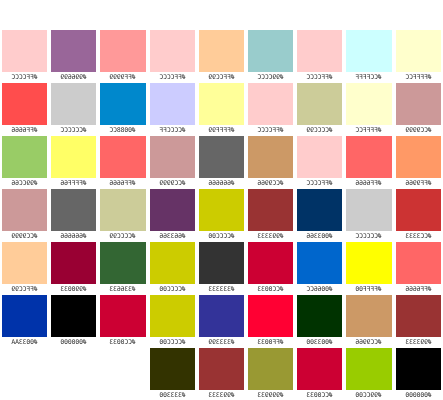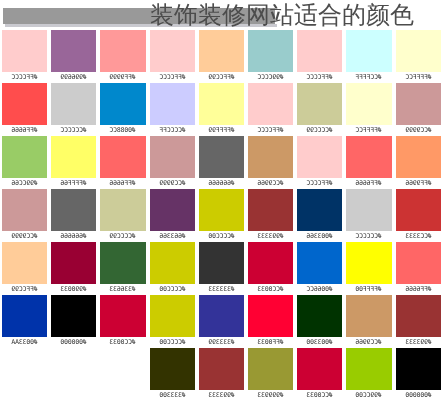--- a/index.html
+++ b/index.html
@@ -69,25 +69,20 @@
     transform:scaleX(-1);
     white-space:nowrap;
     letter-spacing:-0.2px;
   }
 </style>
 </head>
 <body>
 
 <div id="page">
 
-  <div class="header">
-    <div class="gray-bar"></div>
-    <div class="gray-bar-shadow"></div>
-    <div class="title">装饰装修网站适合的颜色</div>
-  </div>
 
   <div class="columns" id="columns">
       <div class="col">
         <div class="row">
           <div class="cell">
             <span class="swatch" title="#FFCCCC" style="background: rgb(255, 204, 204);"></span>
             <span class="code">#FFCCCC</span>
           </div>
           <div class="cell">
             <span class="swatch" title="#996699" style="background: rgb(153, 102, 153);"></span>

